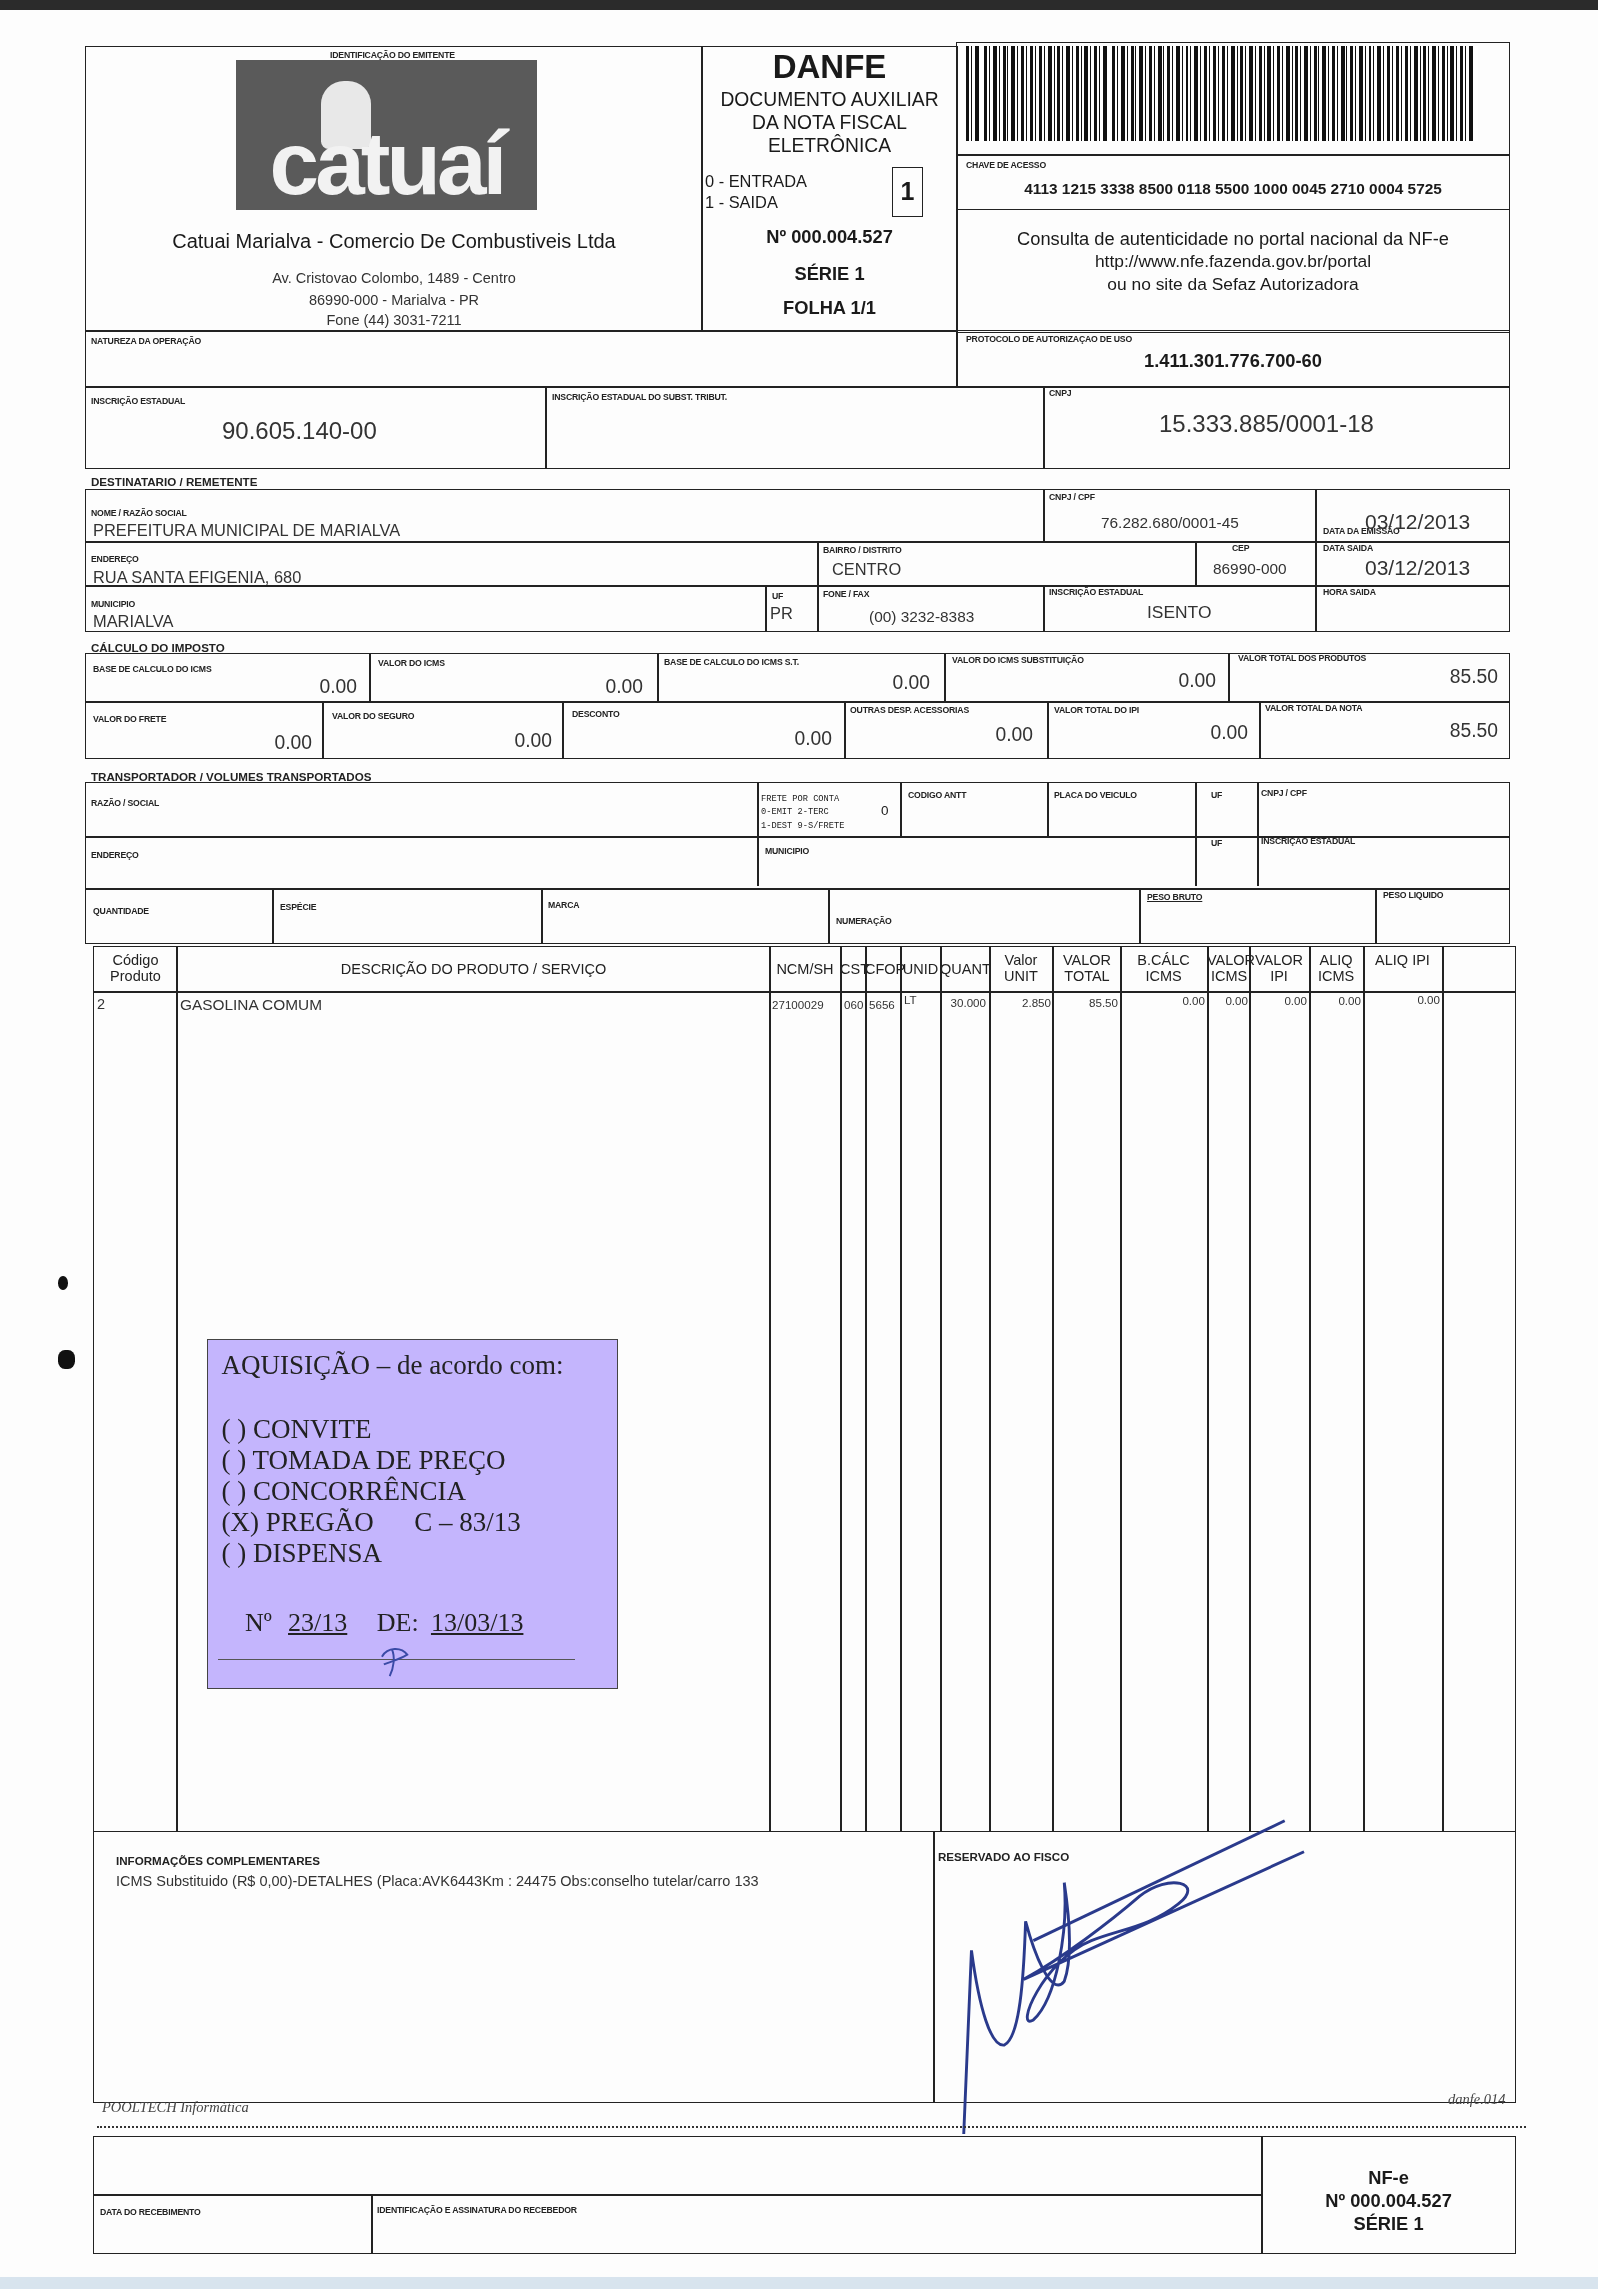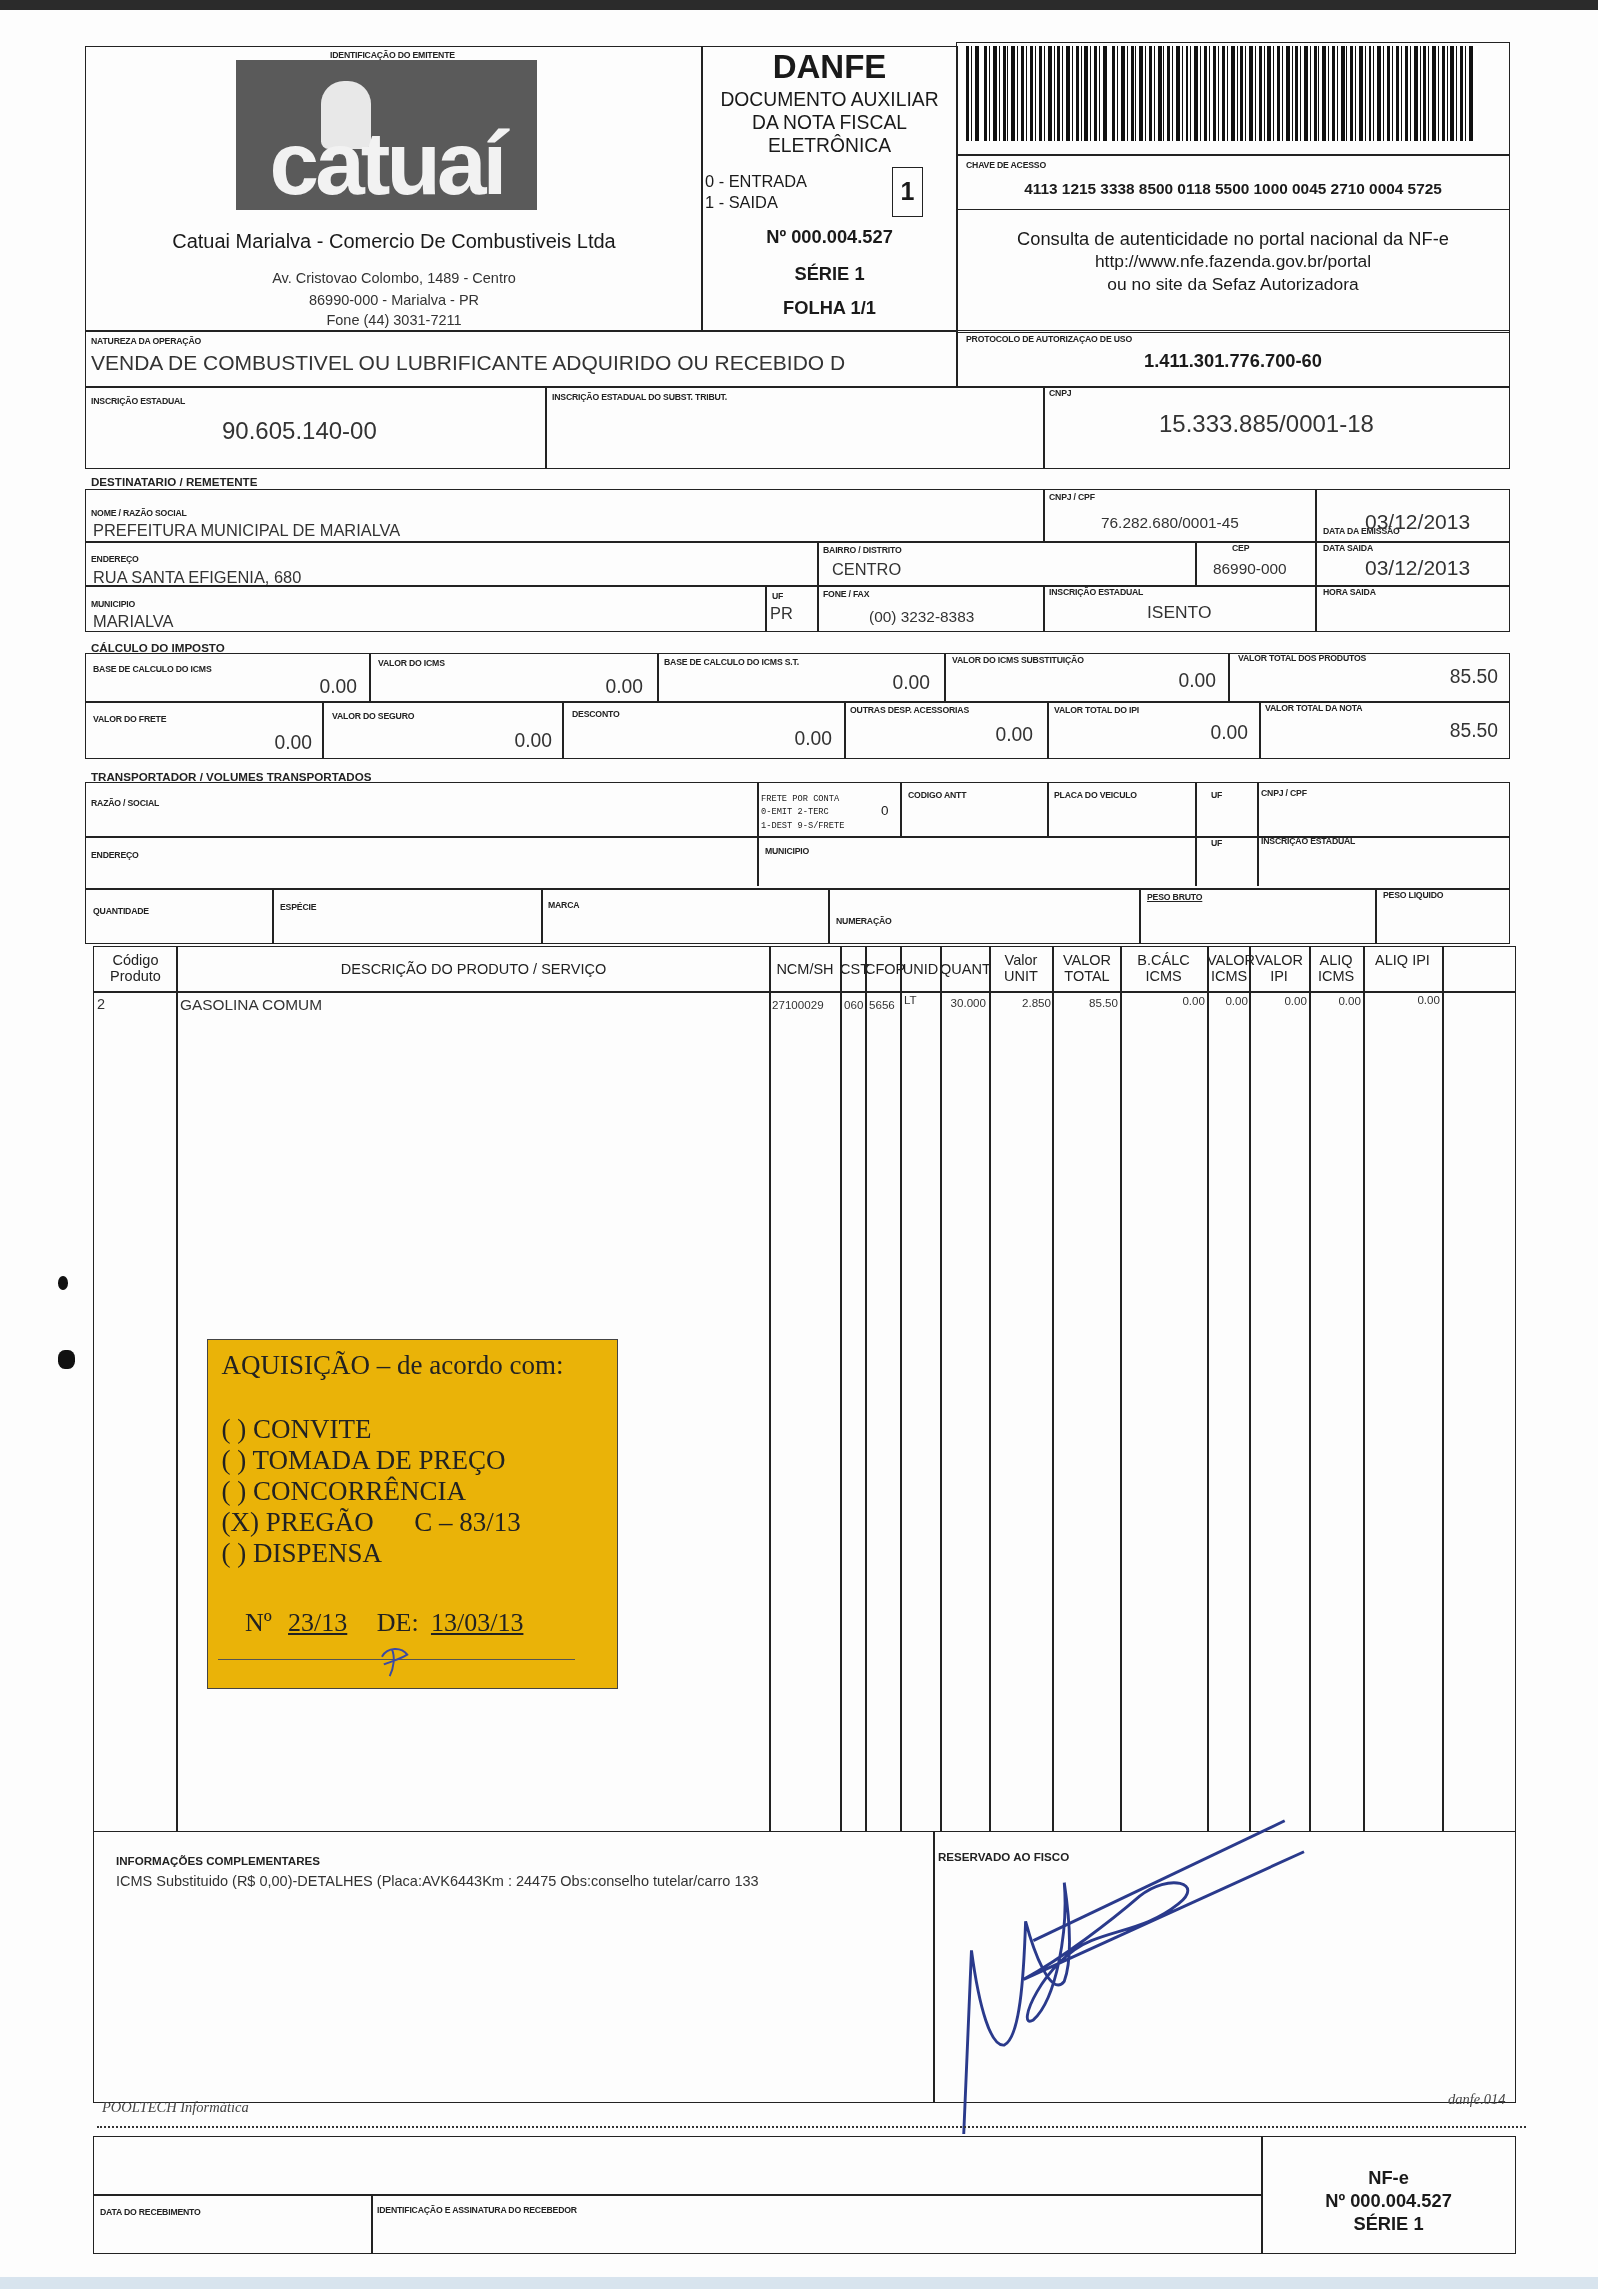--- a/index.html
+++ b/index.html
@@ -17,21 +17,21 @@
   .valsm { position: absolute; font-size: 14.5px; color: #333; white-space: nowrap; }
   .r { text-align: right; }
   .c { text-align: center; }
   .logo { position: absolute; left: 236px; top: 60px; width: 301px; height: 150px; background: #5a5a5a; overflow: hidden; }
   .logo-text { position: absolute; left: 0; right: 0; bottom: 1.9px; text-align: center; font-size: 89px; font-weight: bold; color: #f2f2f2; letter-spacing: -3.9px; line-height: 1; }
   .logo-fig { position: absolute; left: 85px; top: 21px; width: 50px; height: 68px; background: #e8e8e8; border-radius: 23px 23px 7.7px 7.7px; }
   .barcode { position: absolute; left: 966px; top: 46px; width: 512px; height: 95px;
     background: repeating-linear-gradient(90deg, #111 0 2.9px, #fff 2.9px 4.8px, #111 4.8px 5.8px, #fff 5.8px 8.7px, #111 8.7px 12.6px, #fff 12.6px 14.5px, #111 14.5px 15.4px, #fff 15.4px 18.3px); }
   .th { position: absolute; font-size: 14.5px; color: #222; text-align: center; line-height: 16.4px; }
   .td { position: absolute; font-size: 12.6px; color: #333; white-space: nowrap; }
-  .aq { position: absolute; left: 207px; top: 1339px; width: 411px; height: 350px; border: 1.9px solid #444; background: #eab308; font-family: "Liberation Serif", serif; color: #222; }
+  .aq { position: absolute; left: 207px; top: 1339px; width: 411px; height: 350px; border: 1.9px solid #444; background: #c4b5fd; font-family: "Liberation Serif", serif; color: #222; }
   .aq-title { position: absolute; left: 13.5px; top: 9.7px; font-size: 27px; white-space: nowrap; }
   .aq-item { position: absolute; left: 13.5px; font-size: 27px; white-space: nowrap; line-height: 29px; }
   .aq-num { position: absolute; left: 37px; top: 268px; font-size: 26px; white-space: nowrap; }
   .u { text-decoration: underline; }
   .dotted { position: absolute; left: 97px; top: 2126px; width: 1429px; border-top: 2.9px dotted #333; }
   .ital { font-family: "Liberation Serif", serif; font-style: italic; }
   svg { position: absolute; overflow: visible; }
 </style>
 </head>
 <body>
@@ -67,21 +67,20 @@
   <div class="box" style="left:956px; top:154px; width:554px; height:56px;"></div>
   <div class="lbl" style="left:966px; top:160px;">CHAVE DE ACESSO</div>
   <div class="abs c" style="left:956px; width:554px; top:180px; font-size:15.4px; font-weight:bold;">4113 1215 3338 8500 0118 5500 1000 0045 2710 0004 5725</div>
   <div class="box" style="left:956px; top:209px; width:554px; height:124px;"></div>
   <div class="abs c" style="left:956px; width:554px; top:228px; font-size:18.3px;">Consulta de autenticidade no portal nacional da NF-e</div>
   <div class="abs c" style="left:956px; width:554px; top:251px; font-size:17.4px;">http://www.nfe.fazenda.gov.br/portal</div>
   <div class="abs c" style="left:956px; width:554px; top:274px; font-size:17.4px;">ou no site da Sefaz Autorizadora</div>
 
   <div class="box" style="left:85px; top:330px; width:873px; height:58px;"></div>
   <div class="lbl" style="left:91px; top:336px;">NATUREZA DA OPERAÇÃO</div>
-  <div class="abs" style="left:91px; top:351px; font-size:21px; color:#333;">VENDA DE COMBUSTIVEL OU LUBRIFICANTE ADQUIRIDO OU RECEBIDO D</div>
   <div class="box" style="left:956px; top:330px; width:554px; height:58px;"></div>
   <div class="lbl" style="left:966px; top:334px;">PROTOCOLO DE AUTORIZAÇAO DE USO</div>
   <div class="abs c" style="left:956px; width:554px; top:350px; font-size:18.3px; font-weight:bold;">1.411.301.776.700-60</div>
 
   <div class="box" style="left:85px; top:386px; width:1425px; height:83px;"></div>
   <div class="vl" style="left:545px; top:386px; height:83px;"></div>
   <div class="vl" style="left:1043px; top:386px; height:83px;"></div>
   <div class="lbl" style="left:91px; top:396px;">INSCRIÇÃO ESTADUAL</div>
   <div class="val" style="left:222px; top:417px; font-size:24px;">90.605.140-00</div>
   <div class="lbl" style="left:552px; top:392px;">INSCRIÇÃO ESTADUAL DO SUBST. TRIBUT.</div>

